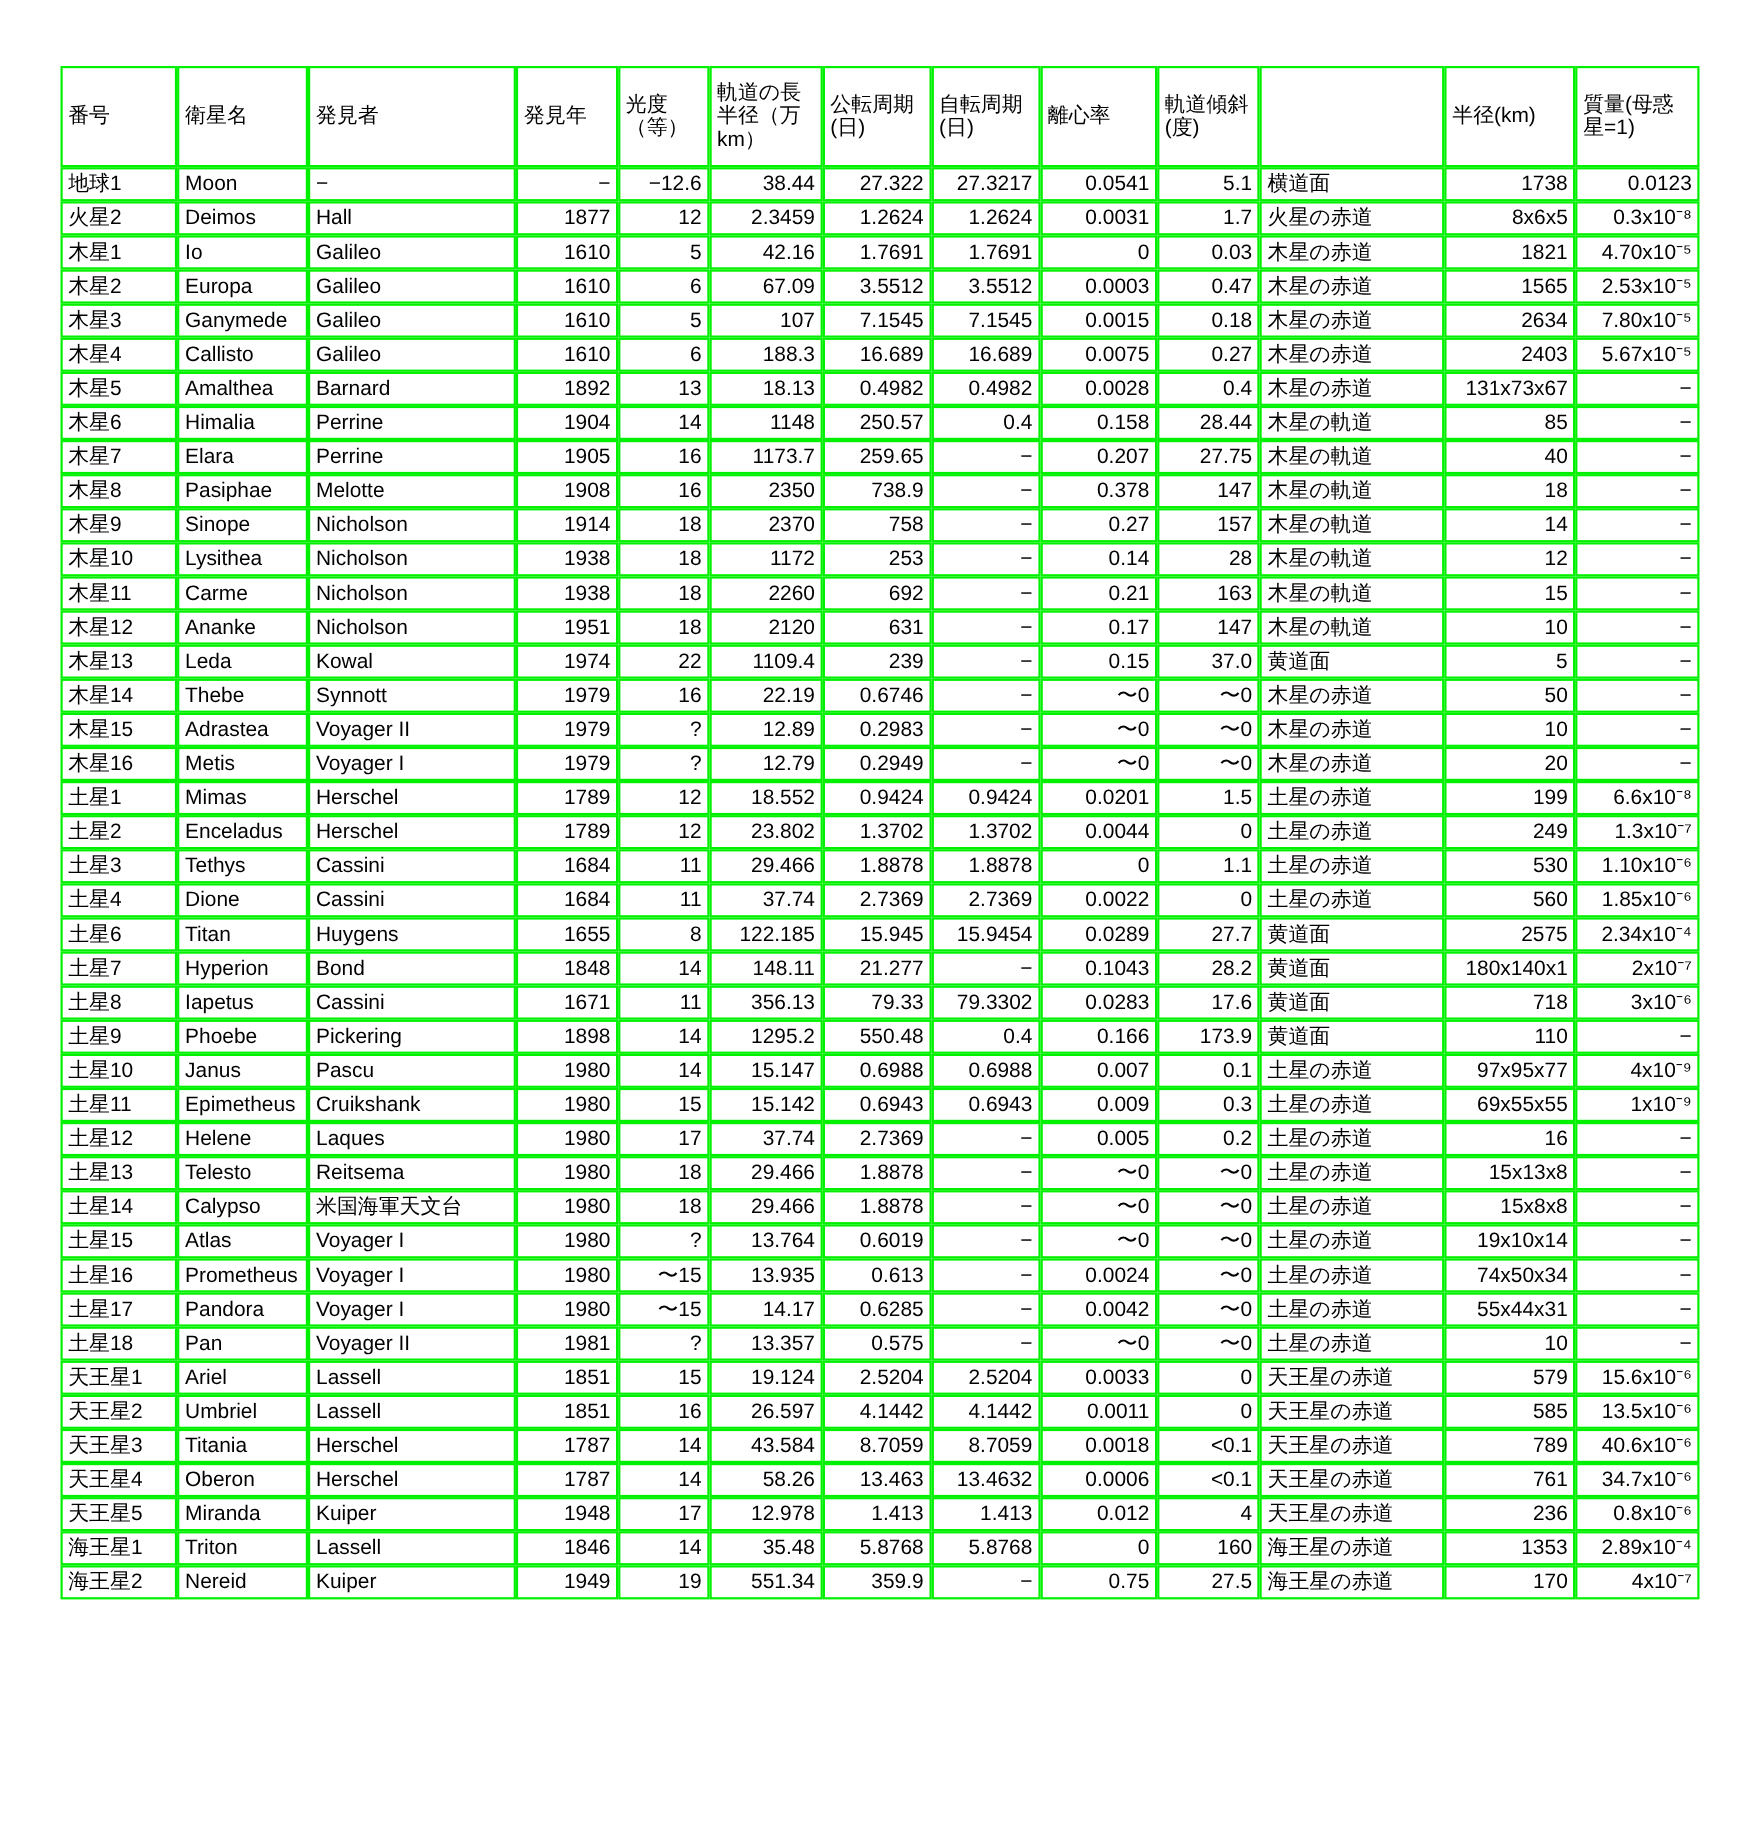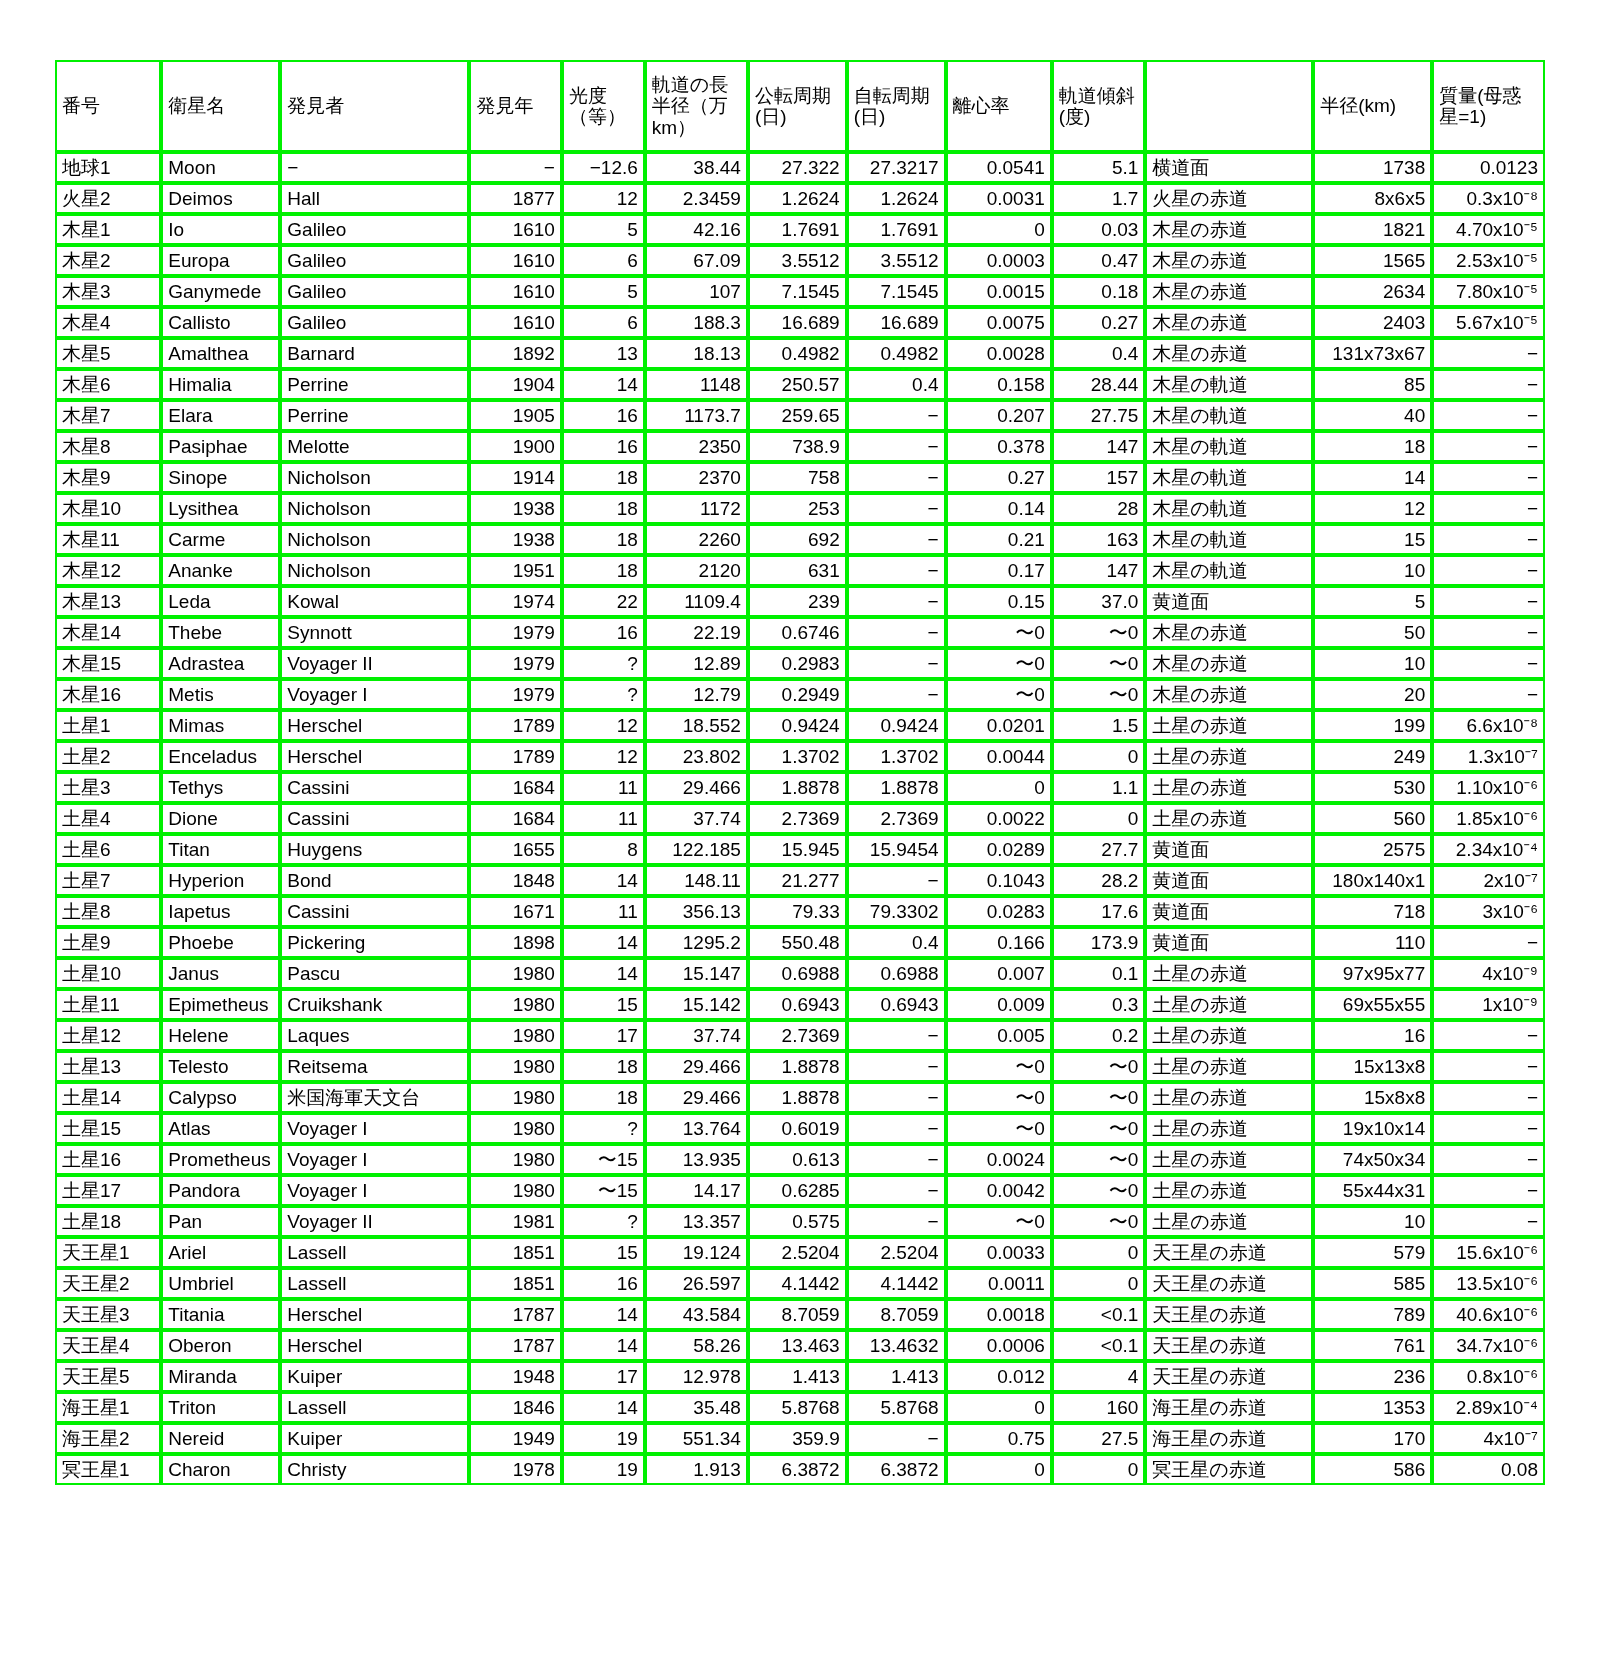--- a/index.html
+++ b/index.html
@@ -255,21 +255,21 @@
           <td class="num">0.207</td>
           <td class="num">27.75</td>
           <td class="left">木星の軌道</td>
           <td class="num">40</td>
           <td class="num">−</td>
         </tr>
         <tr>
           <td class="left">木星8</td>
           <td class="left">Pasiphae</td>
           <td class="left">Melotte</td>
-          <td class="num">1900</td>
+          <td class="num">1908</td>
           <td class="num">16</td>
           <td class="num">2350</td>
           <td class="num">738.9</td>
           <td class="num">−</td>
           <td class="num">0.378</td>
           <td class="num">147</td>
           <td class="left">木星の軌道</td>
           <td class="num">18</td>
           <td class="num">−</td>
         </tr>
@@ -746,30 +746,15 @@
           <td class="num">19</td>
           <td class="num">551.34</td>
           <td class="num">359.9</td>
           <td class="num">−</td>
           <td class="num">0.75</td>
           <td class="num">27.5</td>
           <td class="left">海王星の赤道</td>
           <td class="num">170</td>
           <td class="num">4x10⁻⁷</td>
         </tr>
-        <tr>
-          <td class="left">冥王星1</td>
-          <td class="left">Charon</td>
-          <td class="left">Christy</td>
-          <td class="num">1978</td>
-          <td class="num">19</td>
-          <td class="num">1.913</td>
-          <td class="num">6.3872</td>
-          <td class="num">6.3872</td>
-          <td class="num">0</td>
-          <td class="num">0</td>
-          <td class="left">冥王星の赤道</td>
-          <td class="num">586</td>
-          <td class="num">0.08</td>
-        </tr>
       </tbody>
   </table>
 </div>
 
 </body></html>

